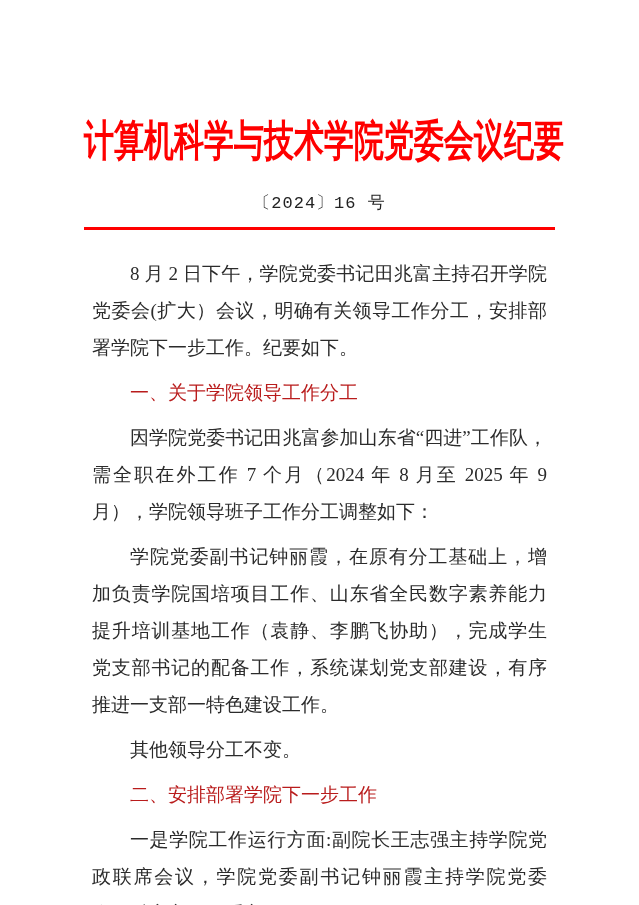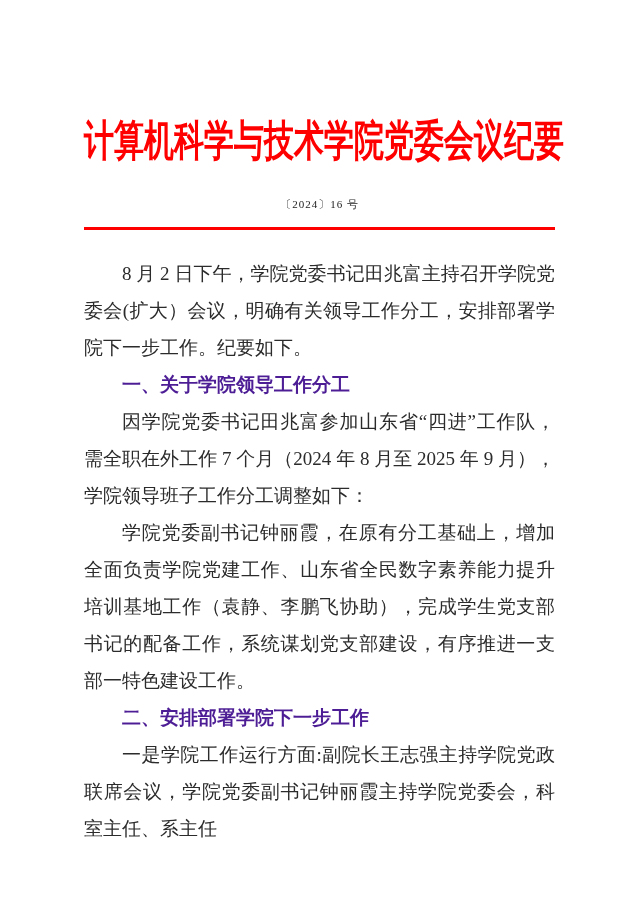--- a/index.html
+++ b/index.html
@@ -30,60 +30,61 @@
     font-weight: bold;
     color: var(--accent, #ff0000);
     transform: scaleY(1.42);
     transform-origin: center;
     letter-spacing: 0px;
     font-family: "Liberation Serif", "DejaVu Serif", serif;
   }
   .doc-number {
     margin-top: 31px;
     text-align: center;
-    font-size: 11px;
+    font-size: 17px;
     line-height: 22px;
     letter-spacing: 1px;
     color: #222222;
-    font-family: Liberation Serif, serif;
+    font-family: Liberation Mono, monospace;
   }
   .divider {
     margin: 12px 0 0 0;
     border: none;
     border-top: 3px solid var(--accent, #ff0000);
     height: 0;
   }
   .doc-body {
     margin-top: 25px;
     font-size: 19px;
     line-height: 37px;
     color: #2b2b2b;
     text-align: justify;
   }
   .doc-body p {
-    margin: 0;
+    margin: 8px;
     text-indent: 2em;
   }
   .para {
     font-family: "Liberation Serif", "DejaVu Serif", serif;
   }
   .heading {
     font-family: "Liberation Sans", "DejaVu Sans", sans-serif;
-    font-weight: bold;
-    color: #4c1d95;
+    font-weight: normal;
+    color: #b91c1c;
   }
 </style>
 </head>
 <body>
 
 <div class="page">
   <h1 class="title"><span>计算机科学与技术学院党委会议纪要</span></h1>
   <div class="doc-number">〔2024〕16 号</div>
   <hr class="divider">
   <div class="doc-body">
       <p class="para">8 月 2 日下午，学院党委书记田兆富主持召开学院党委会(扩大）会议，明确有关领导工作分工，安排部署学院下一步工作。纪要如下。</p>
       <p class="heading">一、关于学院领导工作分工</p>
       <p class="para">因学院党委书记田兆富参加山东省“四进”工作队，需全职在外工作 7 个月（2024 年 8 月至 2025 年 9 月），学院领导班子工作分工调整如下：</p>
-      <p class="para">学院党委副书记钟丽霞，在原有分工基础上，增加全面负责学院党建工作、山东省全民数字素养能力提升培训基地工作（袁静、李鹏飞协助），完成学生党支部书记的配备工作，系统谋划党支部建设，有序推进一支部一特色建设工作。</p>
+      <p class="para">学院党委副书记钟丽霞，在原有分工基础上，增加负责学院国培项目工作、山东省全民数字素养能力提升培训基地工作（袁静、李鹏飞协助），完成学生党支部书记的配备工作，系统谋划党支部建设，有序推进一支部一特色建设工作。</p>
+      <p class="para">其他领导分工不变。</p>
       <p class="heading">二、安排部署学院下一步工作</p>
       <p class="para">一是学院工作运行方面:副院长王志强主持学院党政联席会议，学院党委副书记钟丽霞主持学院党委会，科室主任、系主任</p>
     </div>
 </div>
 
 </body></html>

